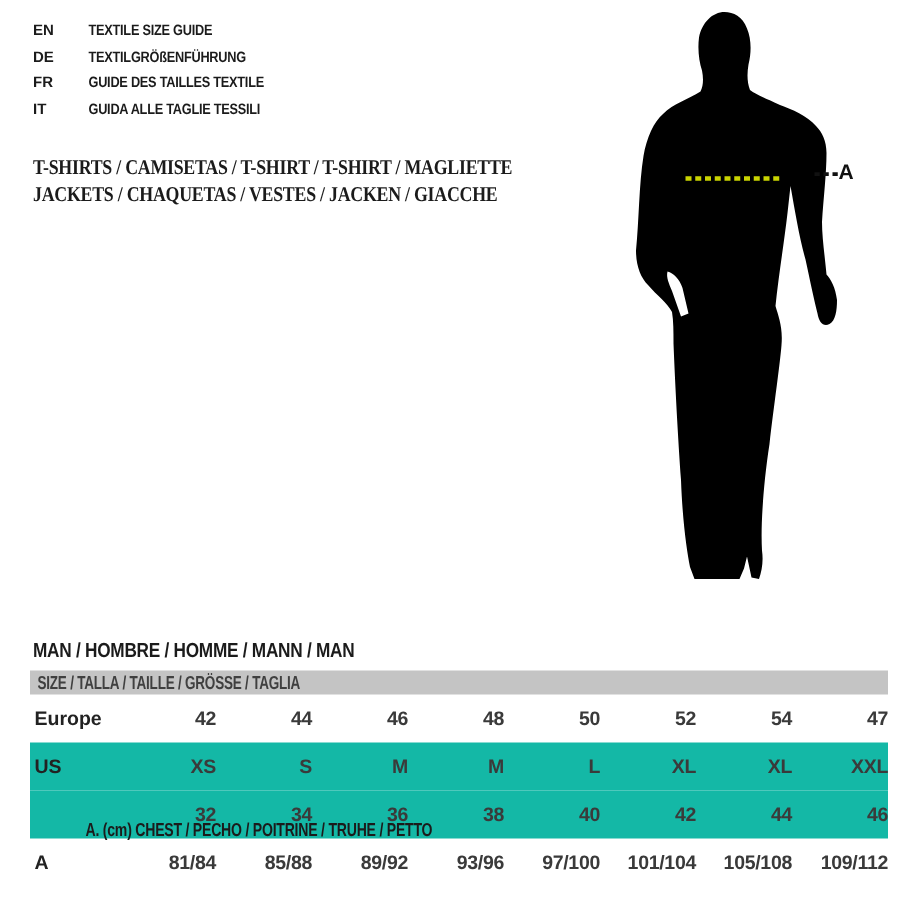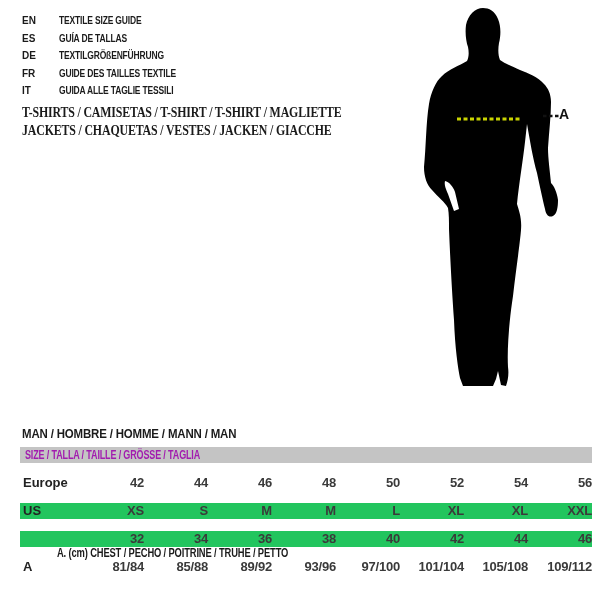--- a/index.html
+++ b/index.html
@@ -19,41 +19,37 @@
   .lang-code{width:37px;flex:0 0 37px;}
   
   .categories{left:22px;top:104px;font-size:14px;font-weight:700;line-height:17.5px;font-family:Liberation Serif, serif;}
   
   .figure-svg{left:395px;top:0;}
   .meas-a{left:559px;top:106px;font-size:14px;font-weight:700;color:#111;}
   
   .gender{left:22px;top:426px;font-size:13.5px;font-weight:700;text-align:center;}
   
   .sizes-table{left:20px;top:447px;width:572px;font-size:13px;font-weight:700;}
-  .thead{height:16px;line-height:16px;background:#c4c4c4;color:#a21caf;padding-left:5px;font-size:12.5px;}
-  .trow{display:grid;grid-template-columns:60px repeat(8,1fr);height:16px;line-height:16px;align-items:center;margin-top:12px;}
-  .trow.striped{background:#22c55e;gap:28px;}
+  .thead{height:16px;line-height:16px;background:#c4c4c4;color:#404040;padding-left:5px;font-size:12.5px;}
+  .trow{display:grid;grid-template-columns:60px repeat(8,1fr);height:32px;line-height:16px;align-items:center;}
+  .trow.striped{background:#14b8a6;gap:28px;}
   .tlabel{text-align:left;padding-left:3px;color:#222;}
   .tcell{text-align:right;color:#3a3a3a;letter-spacing:-.2px;}
   
   .note{left:22px;top:546px;font-size:12.5px;font-weight:700;margin-left:35px;}
 </style>
 </head>
 <body>
 
 <div>
 
   <div class="abs lang-list">
     <div class="lang-row">
       <span class="lang-code">EN</span>
       <span class="cond">TEXTILE SIZE GUIDE</span>
-    </div>
-    <div class="lang-row">
-      <span class="lang-code">ES</span>
-      <span class="cond">GUÍA DE TALLAS</span>
     </div>
     <div class="lang-row">
       <span class="lang-code">DE</span>
       <span class="cond">TEXTILGRÖßENFÜHRUNG</span>
     </div>
     <div class="lang-row">
       <span class="lang-code">FR</span>
       <span class="cond">GUIDE DES TAILLES TEXTILE</span>
     </div>
     <div class="lang-row">
@@ -121,21 +117,21 @@
     </div>
     <div class="trow">
       <div class="tlabel">Europe</div>
       <div class="tcell">42</div>
       <div class="tcell">44</div>
       <div class="tcell">46</div>
       <div class="tcell">48</div>
       <div class="tcell">50</div>
       <div class="tcell">52</div>
       <div class="tcell">54</div>
-      <div class="tcell">56</div>
+      <div class="tcell">47</div>
     </div>
     <div class="trow striped">
       <div class="tlabel">US</div>
       <div class="tcell">XS</div>
       <div class="tcell">S</div>
       <div class="tcell">M</div>
       <div class="tcell">M</div>
       <div class="tcell">L</div>
       <div class="tcell">XL</div>
       <div class="tcell">XL</div>

